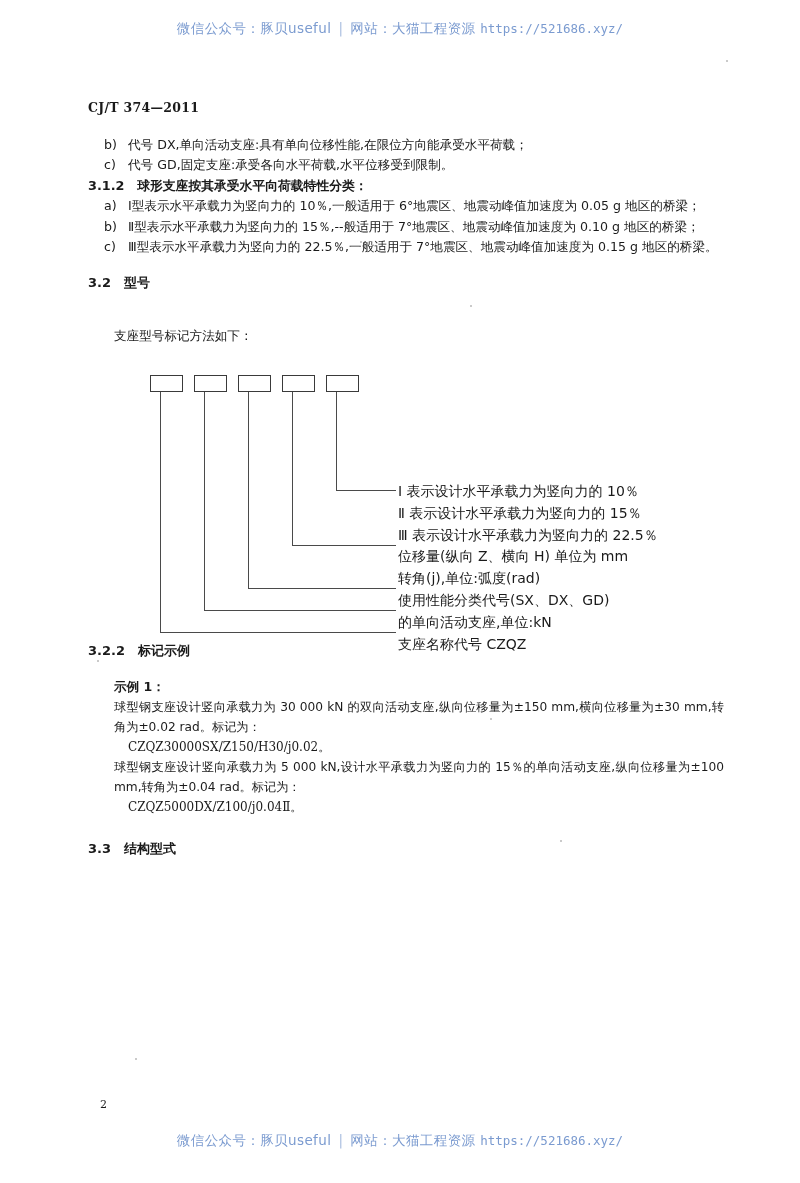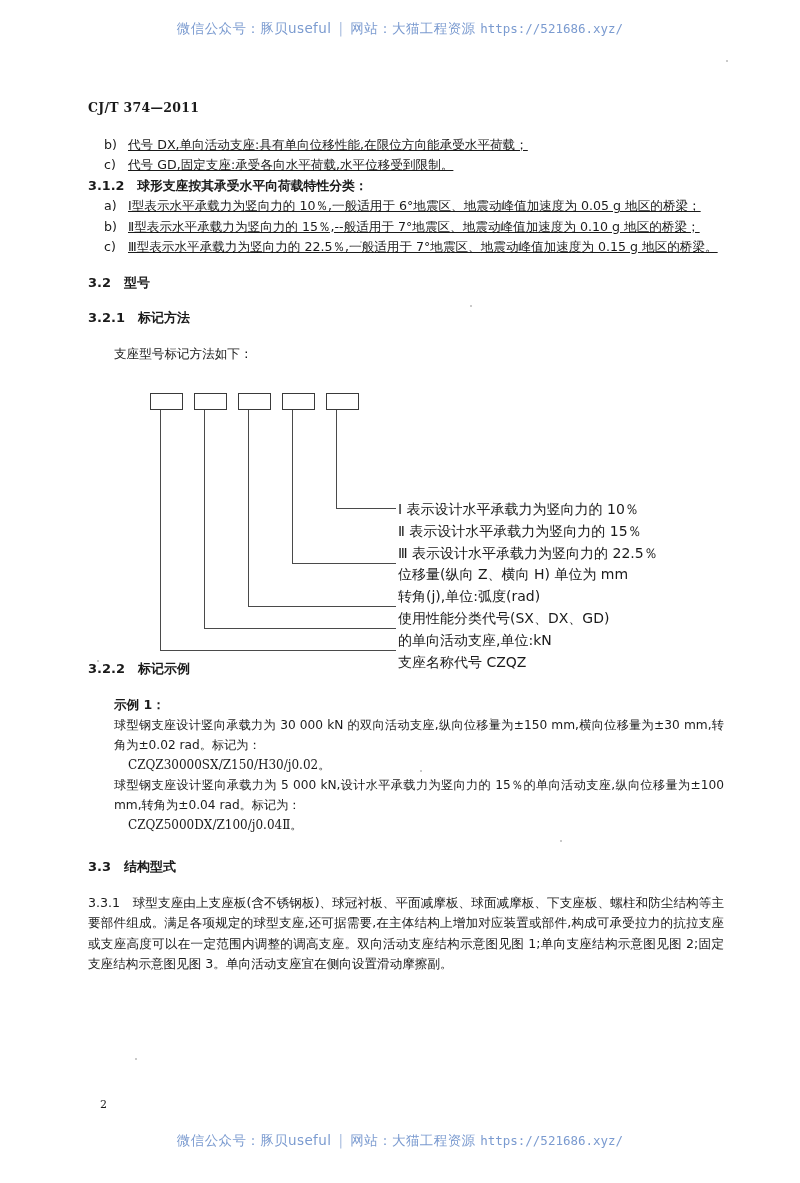--- a/index.html
+++ b/index.html
@@ -84,21 +84,20 @@
   .list-item .marker {
     width: 40px;
     flex: 0 0 40px;
     text-align: left;
     padding-left: 16px;
     box-sizing: border-box;
   }
   .list-item .body {
     flex: 1 1 auto;
     text-align: justify;
-    text-decoration: underline;
   }
   .indent-1 { margin-left: 26px; }
   .gap-md { height: 17px; }
   .gap-lg { height: 23px; }
 
   
   .diagram {
     position: relative;
     width: 636px;
     height: 262px;
@@ -198,21 +197,20 @@
   </div>
   <div class="list-item">
     <span class="marker">c)</span>
     <span class="body">Ⅲ型表示水平承载力为竖向力的 22.5％,一般适用于 7°地震区、地震动峰值加速度为 0.15 g 地区的桥梁。</span>
   </div>
 
   <div class="gap-md"></div>
   <div class="sec-title">3.2　型号</div>
 
   <div class="gap-md"></div>
-  <div class="sec-title">3.2.1　标记方法</div>
 
   <div class="gap-md"></div>
   <div class="para indent-1">支座型号标记方法如下：</div>
 
   <div class="diagram">
 
     <div class="dbox" style="left:62px;  top:18px;"></div>
     <div class="dbox" style="left:106px; top:18px;"></div>
     <div class="dbox" style="left:150px; top:18px;"></div>
     <div class="dbox" style="left:194px; top:18px;"></div>
@@ -253,21 +251,20 @@
   <div class="ex-code">CZQZ30000SX/Z150/H30/j0.02。</div>
 
   <div class="ex-body">球型钢支座设计竖向承载力为 5 000 kN,设计水平承载力为竖向力的 15％的单向活动支座,纵向位移量为±100 mm,转角为±0.04 rad。标记为：</div>
   <div class="ex-code">CZQZ5000DX/Z100/j0.04Ⅱ。</div>
 
   <div class="gap-lg"></div>
 
   <div class="sec-title">3.3　结构型式</div>
 
   <div class="gap-md"></div>
-  <div class="para">3.3.1　球型支座由上支座板(含不锈钢板)、球冠衬板、平面减摩板、球面减摩板、下支座板、螺柱和防尘结构等主要部件组成。满足各项规定的球型支座,还可据需要,在主体结构上增加对应装置或部件,构成可承受拉力的抗拉支座或支座高度可以在一定范围内调整的调高支座。双向活动支座结构示意图见图 1;单向支座结构示意图见图 2;固定支座结构示意图见图 3。单向活动支座宜在侧向设置滑动摩擦副。</div>
 </div>
 
 <div class="page-number">2</div>
 
 <div class="speck" style="left:97px;  top:660px;"></div>
 <div class="speck" style="left:726px; top:60px;"></div>
 <div class="speck" style="left:360px; top:241px;"></div>
 <div class="speck" style="left:470px; top:305px;"></div>
 <div class="speck" style="left:490px; top:718px;"></div>
 <div class="speck" style="left:420px; top:770px;"></div>

